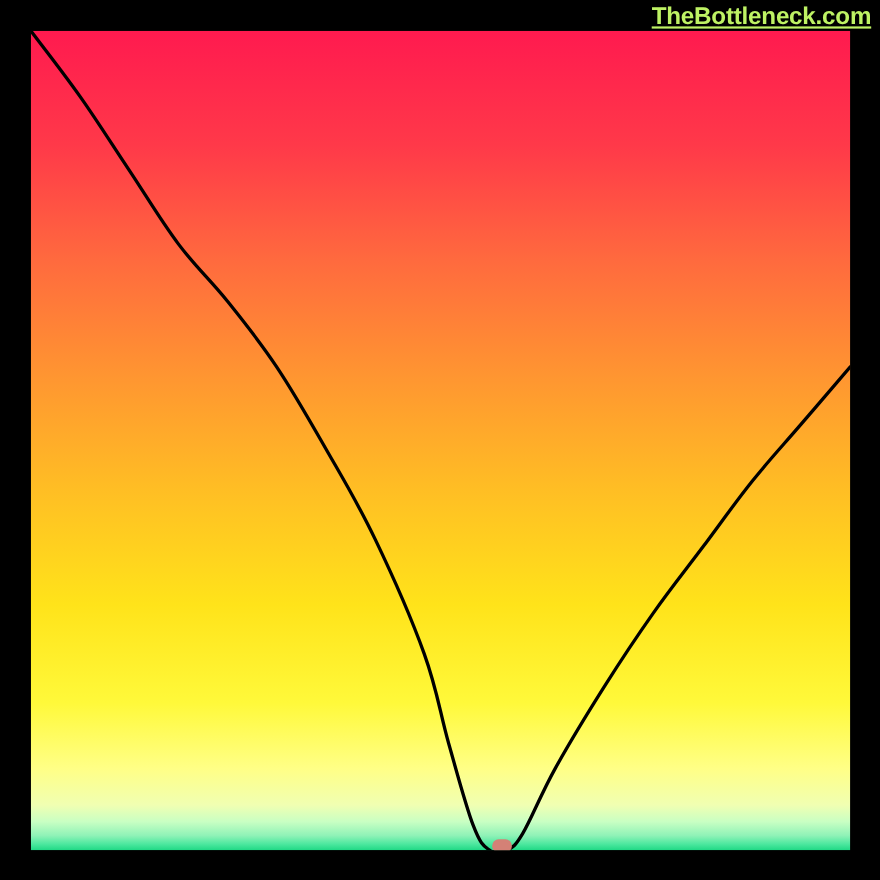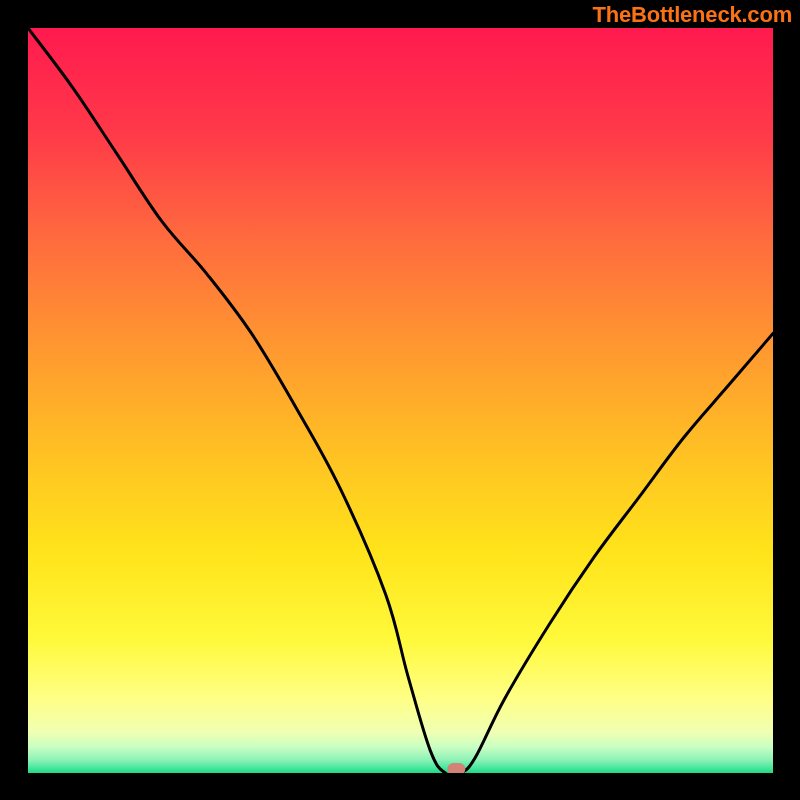--- a/index.html
+++ b/index.html
@@ -13,26 +13,27 @@
   .container {
     position: relative;
     width: 800px;
     height: 800px;
     background: #000;
   }
   .watermark {
     position: absolute;
     top: 2px;
     right: 8px;
-    color: #f97316;
+    color: #bef264;
     font-family: Arial, Helvetica, sans-serif;
     font-size: 22px;
     font-weight: 600;
     letter-spacing: -0.2px;
     z-index: 10;
+    text-decoration: underline;
   }
   .plot-area {
     position: absolute;
     left: 28px;
     top: 28px;
     width: 745px;
     height: 745px;
   }
   svg {
     display: block;

